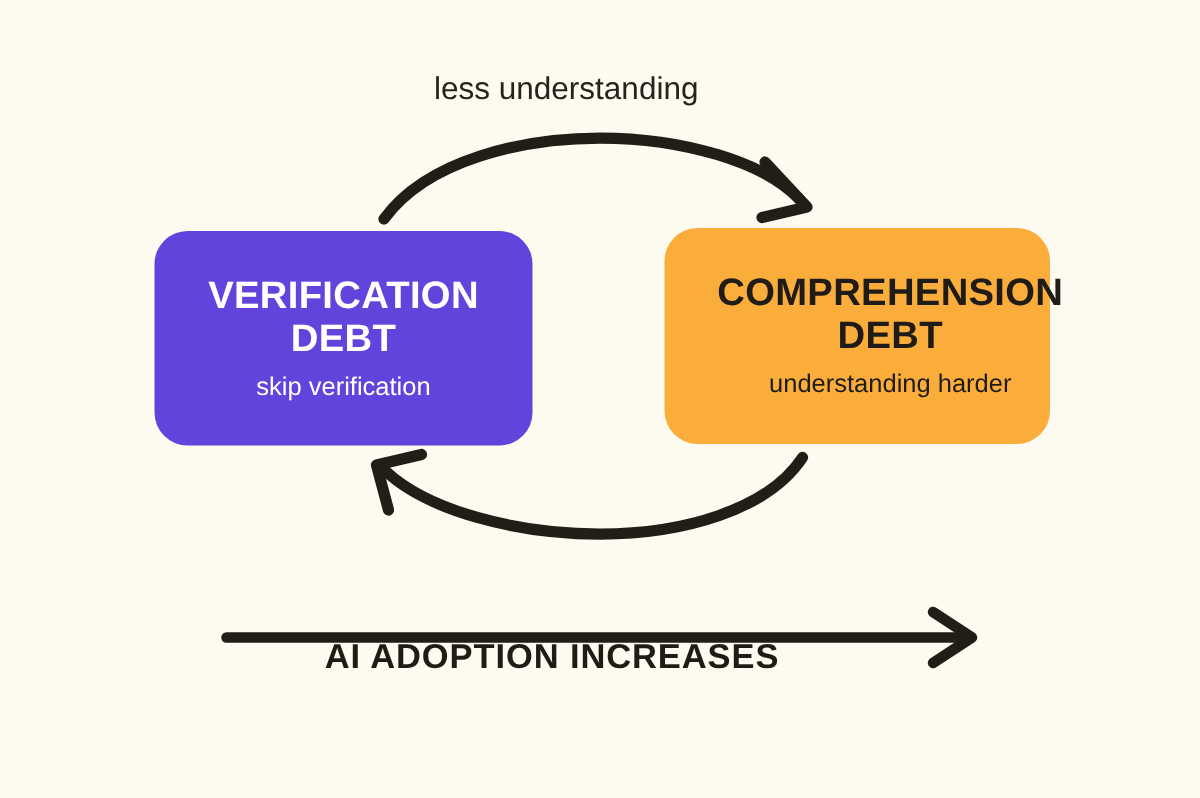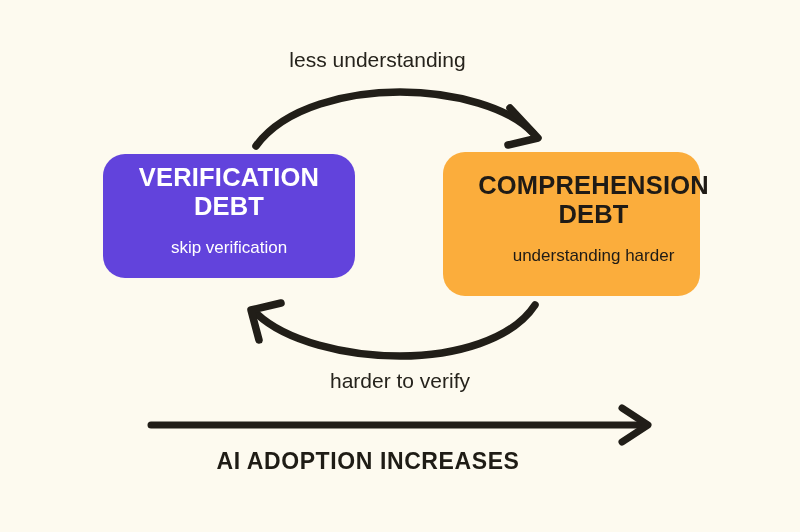--- a/index.html
+++ b/index.html
@@ -34,21 +34,21 @@
     flex-direction: column;
     align-items: center;
     justify-content: center;
     box-sizing: border-box;
     text-align: center;
   }
   #node-verification-debt {
     left: 103px;
     top: 154px;
     width: 252px;
-    height: 124px;
+    height: 143px;
     background: #6243dc;
   }
   #node-comprehension-debt {
     left: 443px;
     top: 152px;
     width: 257px;
     height: 144px;
     background: #fbad3c;
     padding-left: 44px;
   }
@@ -57,21 +57,21 @@
     font-weight: bold;
     line-height: 1.13;
     letter-spacing: 0.2px;
     margin: 0 0 7px 0;
     padding: 0 10px;
   }
   .node-subtitle {
     font-size: 17px;
     font-weight: normal;
     line-height: 1.2;
-    margin: 10px;
+    margin: 0;
     padding: 0 8px;
   }
   #node-verification-debt .node-title,
   #node-verification-debt .node-subtitle {
     color: #ffffff;
   }
   #node-comprehension-debt .node-title,
   #node-comprehension-debt .node-subtitle {
     color: #1f1b16;
   }
@@ -88,21 +88,21 @@
     width: 755px;
   }
   #label-harder-to-verify {
     left: 0;
     top: 369px;
     width: 800px;
   }
   #label-ai-adoption {
     position: absolute;
     left: 0;
-    top: 448px;
+    top: 424px;
     width: 736px;
     text-align: center;
     font-size: 23px;
     font-weight: bold;
     letter-spacing: 0.6px;
     color: #1f1c15;
     white-space: nowrap;
   }
 </style>
 </head>
@@ -138,17 +138,16 @@
   </div>
 
   <div class="node-box" id="node-comprehension-debt">
     <div class="node-title">
       <span>COMPREHENSION</span><br>
       <span>DEBT</span>
     </div>
     <div class="node-subtitle">understanding harder</div>
   </div>
 
-  <div class="edge-label" id="label-harder-to-verify">harder to verify</div>
 
   <div id="label-ai-adoption">AI ADOPTION INCREASES</div>
 
 </div>
 
 </body></html>

